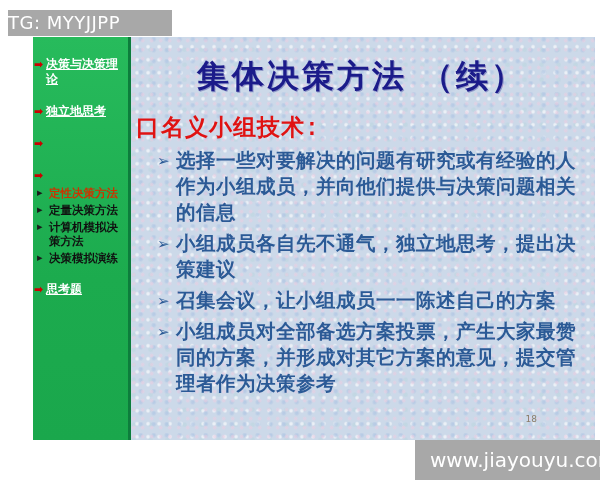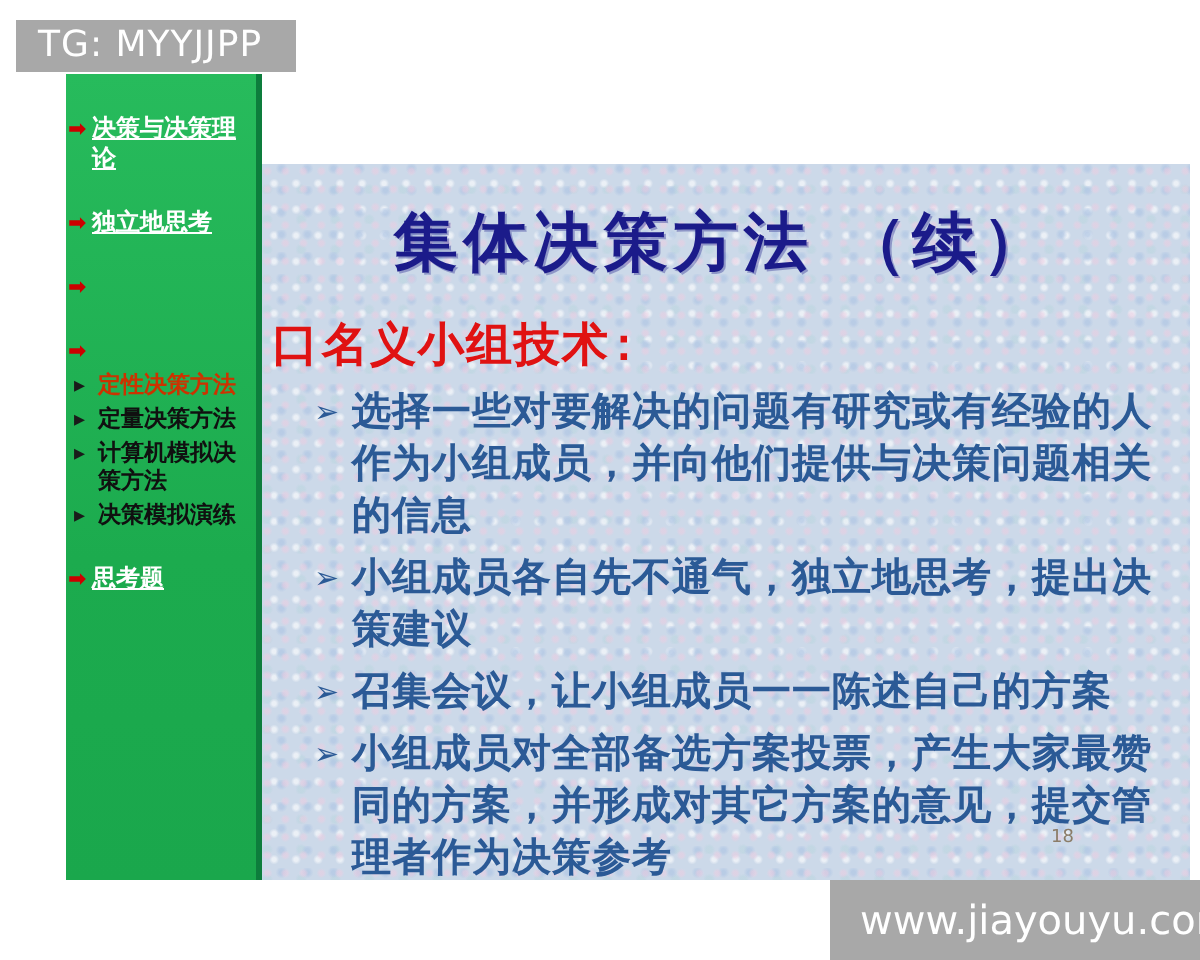--- a/index.html
+++ b/index.html
@@ -2,23 +2,23 @@
 <html><head>
 <meta charset="utf-8">
 <style>
   html,body{margin:0;padding:0;background:#ffffff;}
   .page{
     position:relative;width:600px;height:480px;background:#ffffff;overflow:hidden;
     font-family:"DejaVu Sans","Liberation Sans",sans-serif;
   }
   
   .tg-banner{
-    position:absolute;left:8px;top:10px;width:140px;height:26px;z-index:5;
+    position:absolute;left:8px;top:10px;width:164px;height:26px;z-index:5;
     background:#a8a8a8;color:#ffffff;font-size:18px;line-height:26px;
-    padding-left:11px;box-sizing:border-box;letter-spacing:0.5px;
+    padding-left:0;box-sizing:border-box;letter-spacing:0.5px;
   }
   
   .slide{
     position:absolute;left:33px;top:37px;width:562px;height:403px;display:flex;
   }
   
   .sidebar{
     width:98px;box-sizing:border-box;flex:0 0 98px;
     background:linear-gradient(180deg,#27bb5c 0%,#1cab4e 60%,#1aa74c 100%);
     border-right:3px solid #0d7d3c;
@@ -27,32 +27,31 @@
   .sb-item{display:flex;align-items:flex-start;cursor:pointer;}
   .sb-item.main{margin-top:17px;font-size:12px;line-height:15px;font-weight:bold;}
   .sb-item.main:first-child{margin-top:0;}
   .sb-item.main .sb-label{color:#ffffff;text-decoration:underline;}
   .sb-item.sub{margin-top:3px;font-size:11.5px;line-height:14px;font-weight:bold;}
   .sb-item.sub .sb-label{color:#101010;}
   .sb-item.sub.active .sb-label{color:#cc3300;}
   .sb-bullet{flex:0 0 12px;text-align:left;}
   .sb-item.main .sb-bullet{color:#cc0000;font-size:11px;line-height:15px;}
   .sb-item.sub .sb-bullet{color:#1a1a1a;font-size:11px;line-height:14px;padding-left:3px;}
-  .sb-label{flex:1;font-family:Liberation Serif, serif;}
+  .sb-label{flex:1;}
   
   .content{
     flex:1;position:relative;box-sizing:border-box;padding:12px 6px 0 3px;
     background-color:#ccd9e9;
     background-image:
       radial-gradient(circle at 30% 40%, rgba(236,205,225,0.55) 1px, rgba(236,205,225,0) 2.5px),
       radial-gradient(circle at 75% 20%, rgba(176,198,228,0.7) 1px, rgba(176,198,228,0) 3px),
       radial-gradient(circle at 55% 75%, rgba(255,255,255,0.6) 1px, rgba(255,255,255,0) 2.5px),
       radial-gradient(circle at 15% 85%, rgba(188,214,224,0.6) 1.5px, rgba(188,214,224,0) 3px);
     background-size:9px 9px,13px 11px,11px 13px,17px 15px;
-    margin-top:45px;
   }
   .title{
     margin:6px 0 0 0;text-align:center;
     color:#1b1b8a;font-size:32px;font-weight:bold;letter-spacing:3px;
     text-shadow:1px 1px 0 rgba(27,27,138,0.35);
   }
   .heading{
     margin:13px 0 2px 2px;color:#e01212;font-size:23px;font-weight:bold;letter-spacing:1px;font-family:Liberation Mono, monospace;
   }
   .heading .sq{margin-right:1px;}

